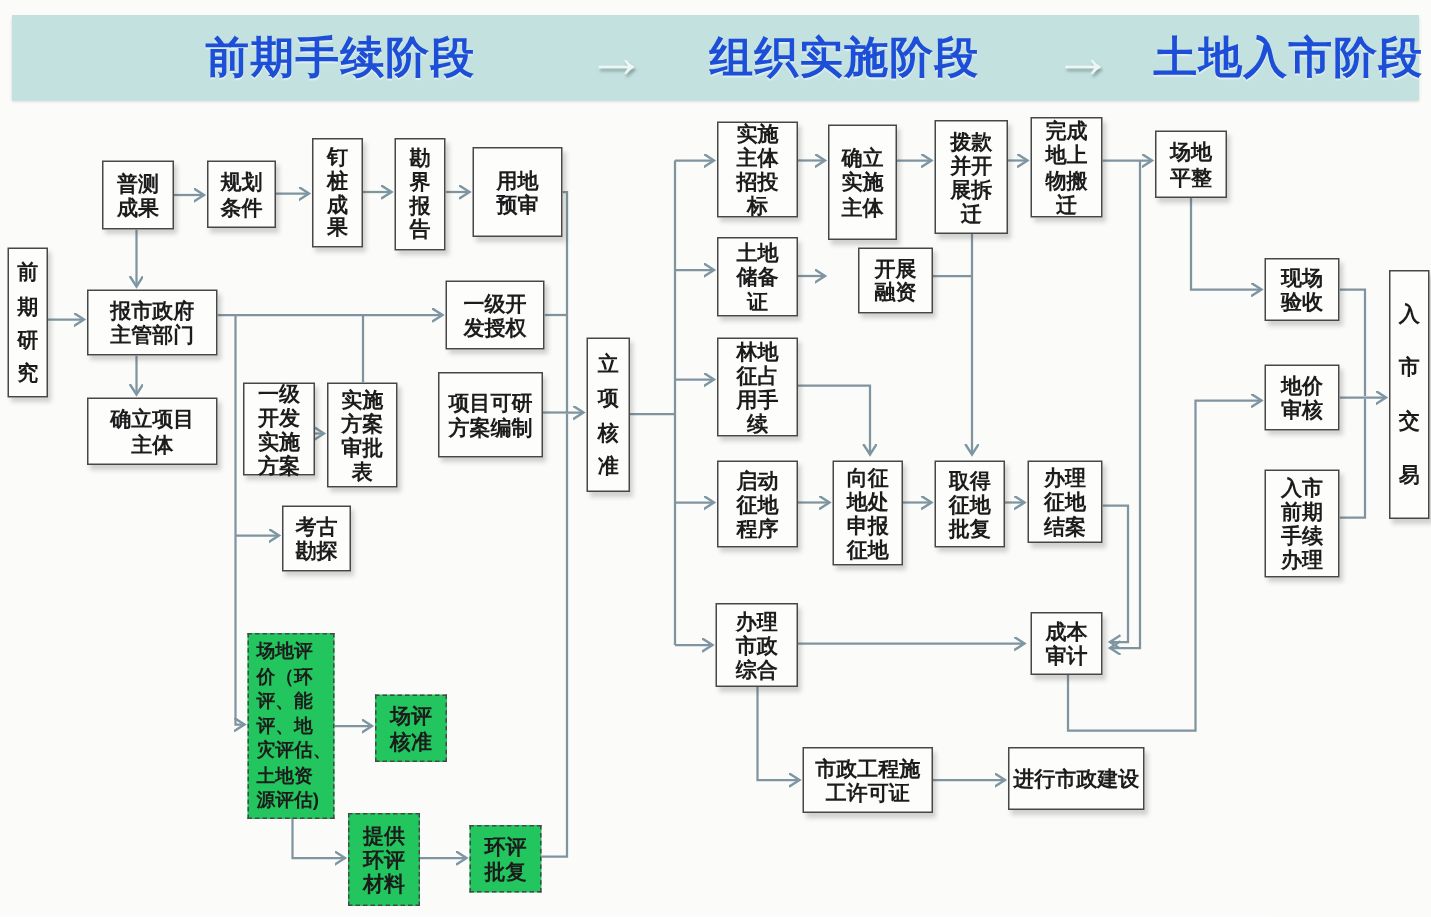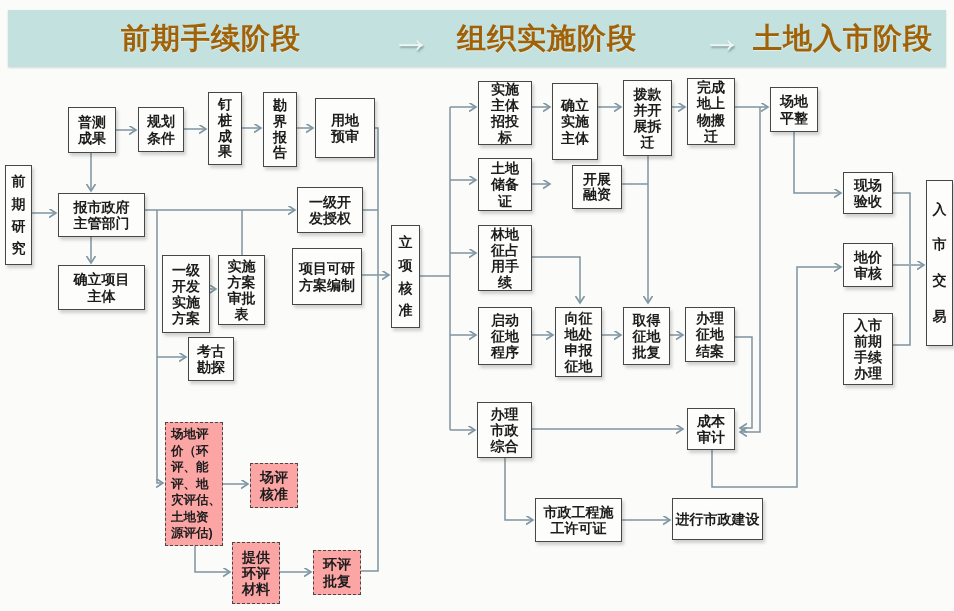--- a/index.html
+++ b/index.html
@@ -8,22 +8,22 @@
     background:#fbfbf9;
     font-family:"Liberation Sans","DejaVu Sans",sans-serif;
   }
   
   #phase-band{
     position:absolute;left:8px;top:10px;width:938px;height:57px;
     background:#c2e1df;box-shadow:0 1px 2px rgba(0,0,0,.15);
   }
   .phase-title{
     position:absolute;top:0;height:57px;display:flex;align-items:center;
-    font-size:29px;font-weight:900;color:#a16207;letter-spacing:1px;
-    text-shadow:0 1px 1px rgba(255,255,255,.5);white-space:nowrap;
+    font-size:29px;font-weight:900;color:#1d4ed8;letter-spacing:1px;
+    text-shadow:0 1px 1px rgba(255,255,255,.5);white-space:nowrap;margin-left:16px;
   }
   #phase-1{left:113px;} #phase-2{left:449px;} #phase-3{left:745px;}
   .phase-arrow{
     position:absolute;top:0;height:57px;display:flex;align-items:center;
     font-size:40px;font-weight:700;color:#eef6f5;
     text-shadow:1px 2px 2px rgba(90,110,110,.55);
   }
   #phase-arrow-1{left:383px;} #phase-arrow-2{left:694px;}
 
   
@@ -32,21 +32,21 @@
 
   
   .node{
     position:absolute;box-sizing:border-box;background:#fdfdfc;
     border:1.6px solid #474747;
     display:flex;align-items:center;justify-content:center;text-align:center;
     font-size:14px;font-weight:700;color:#1c1c1c;
     line-height:1.16;white-space:pre-line;
     box-shadow:2px 3px 3px rgba(60,60,60,.22);
   }
-  .node.dashed{border-style:dashed;box-shadow:none;background:#fca5a5;}
+  .node.dashed{border-style:dashed;box-shadow:none;background:#22c55e;}
   [data-name="flow-node-changdi-pingjia"]{font-size:12.5px;line-height:1.32;text-align:left;padding-left:4px;}
   [data-name="flow-node-rushi-jiaoyi"]{line-height:2.55;}
   [data-name="flow-node-qianqi-yanjiu"]{line-height:1.6;}
   [data-name="flow-node-lixiang-hezhun"]{line-height:1.62;}
   [data-name="flow-node-dingzhuang-chengguo"],
   [data-name="flow-node-kanjie-baogao"]{line-height:1.14;}
   [data-name="flow-node-kaizhan-rongzi"]{line-height:1.1;}
 </style>
 </head>
 <body>
@@ -134,21 +134,21 @@
 报
 告</div>
     <div class="node" data-name="flow-node-yongdi-yushen" style="left: 315px; top: 98px; width: 60px; height: 60px;">用地
 预审</div>
     <div class="node" data-name="flow-node-bao-shizhengfu-bumen" style="left: 58px; top: 193px; width: 87px; height: 44px;">报市政府
 主管部门</div>
     <div class="node" data-name="flow-node-yiji-kaifa-shouquan" style="left: 297px; top: 187px; width: 66px; height: 46px;">一级开
 发授权</div>
     <div class="node" data-name="flow-node-queli-xiangmu-zhuti" style="left: 58px; top: 265px; width: 87px; height: 45px;">确立项目
 主体</div>
-    <div class="node" data-name="flow-node-yiji-kaifa-shishi-fangan" style="left: 162px; top: 255px; width: 48px; height: 78px;">一级
+    <div class="node" data-name="flow-node-yiji-kaifa-shishi-fangan" style="left: 162px; top: 255px; width: 48px; height: 62px;">一级
 开发
 实施
 方案</div>
     <div class="node" data-name="flow-node-shishi-fangan-shenpibiao" style="left: 218px; top: 255px; width: 47px; height: 70px;">实施
 方案
 审批
 表</div>
     <div class="node" data-name="flow-node-xiangmu-keyan-fangan" style="left: 292px; top: 248px; width: 70px; height: 57px;">项目可研
 方案编制</div>
     <div class="node" data-name="flow-node-kaogu-kantan" style="left: 188px; top: 337px; width: 46px; height: 44px;">考古

